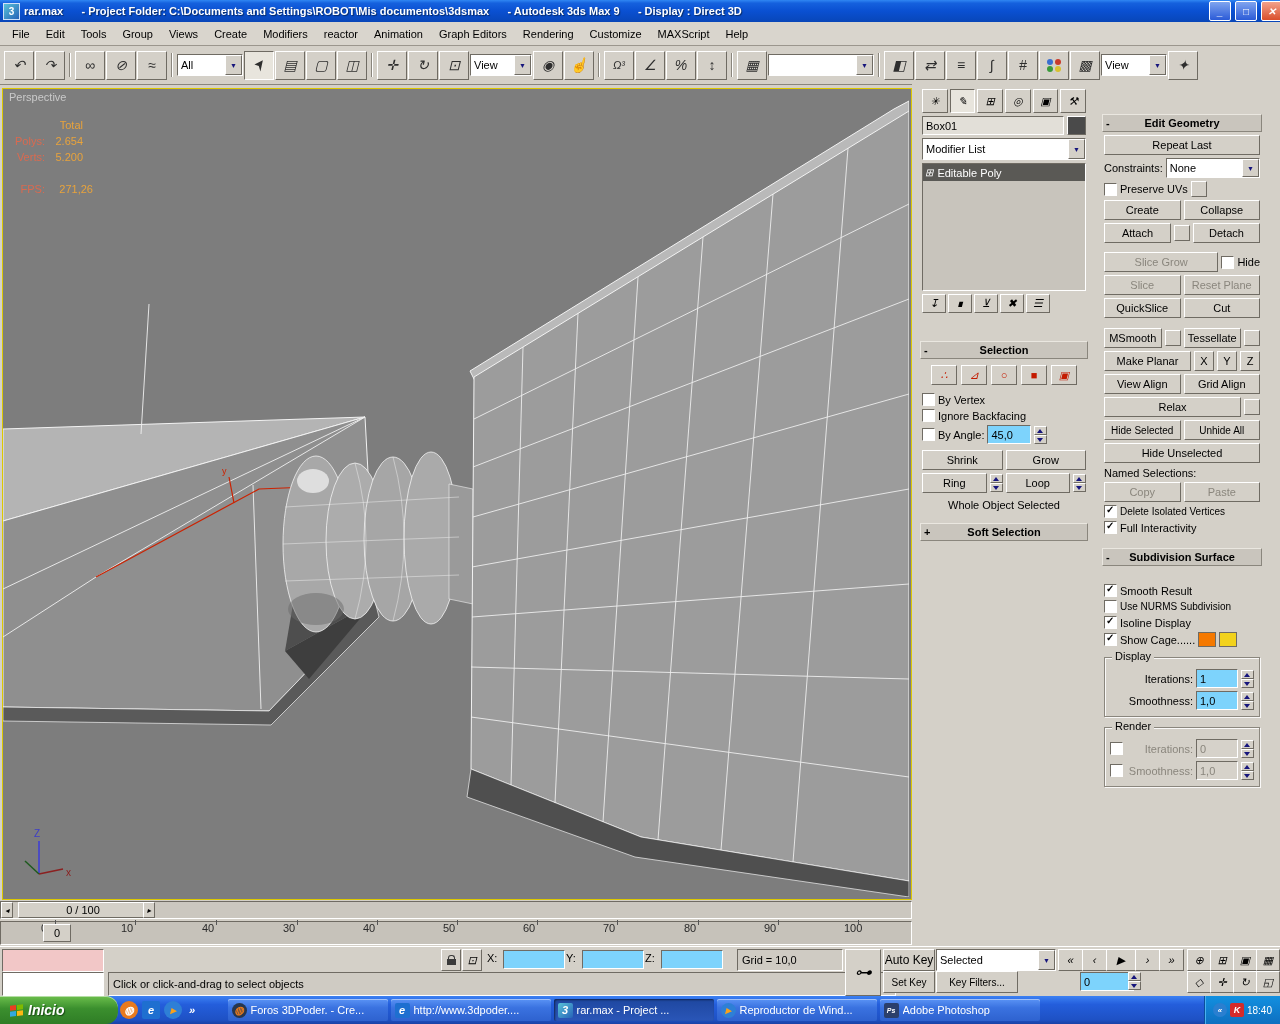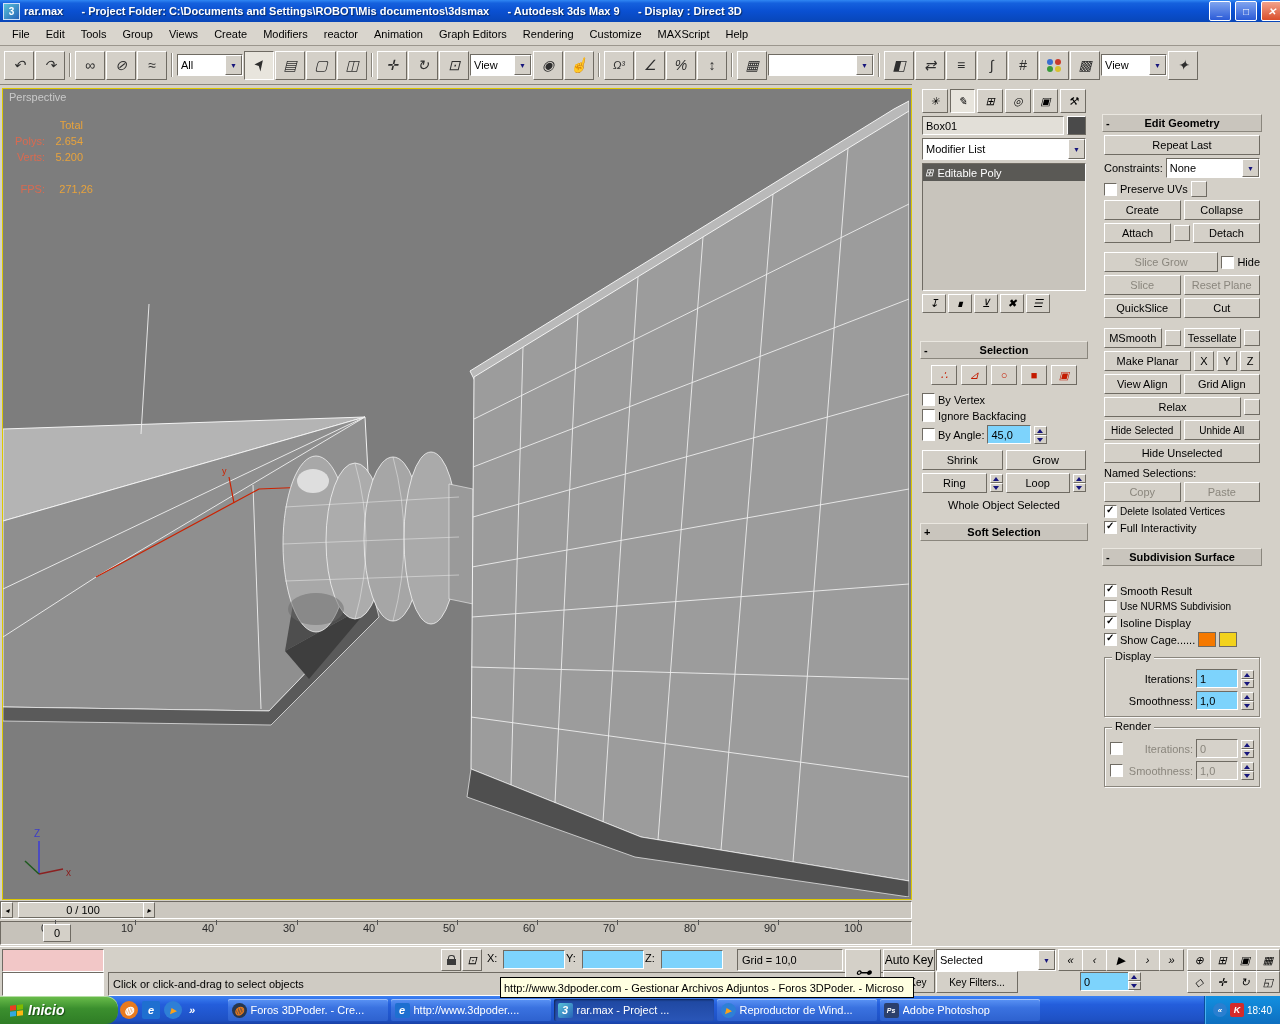--- a/index.html
+++ b/index.html
@@ -651,23 +651,20 @@
         <i>✛</i>
       </span>
     <span class="btn ab" style="left:1233px;top:24px;width:22px;height:20px">
         <i>↻</i>
       </span>
     <span class="btn ab" style="left:1256px;top:24px;width:22px;height:20px">
         <i>◱</i>
       </span>
   </div>
 
-  <div class="ab fx" style="left:500px;top:977px;width:406px;height:19px;background:#FFFFE1;border:1px solid #000;padding:0 3px;z-index:5;overflow:hidden;white-space:nowrap">
-      <span>http://www.3dpoder.com - Gestionar Archivos Adjuntos - Foros 3DPoder. - Microso</span>
-    </div>
 
   <div id="taskbar" class="ab">
     <div style="width:98px;height:28px;border-radius:0 12px 12px 0;background:linear-gradient(180deg,#6CBF4C,#3B8F2E 45%,#2F7D26);display:flex;align-items:center;gap:5px;padding:0 10px;box-shadow:inset 0 1px 0 rgba(255,255,255,.5)">
       <span style="display:grid;grid-template-columns:6px 6px;gap:1px;transform:skewY(-6deg)">
           <i style="width:6px;height:5px;background:#EA3E23"></i>
           <i style="width:6px;height:5px;background:#7FBA00"></i>
           <i style="width:6px;height:5px;background:#31A8E0"></i>
           <i style="width:6px;height:5px;background:#FDB813"></i>
         </span>
       <span style="color:#FFF;font-weight:bold;font-style:italic;font-size:14px;text-shadow:1px 1px 1px #1A4A14">Inicio</span>

